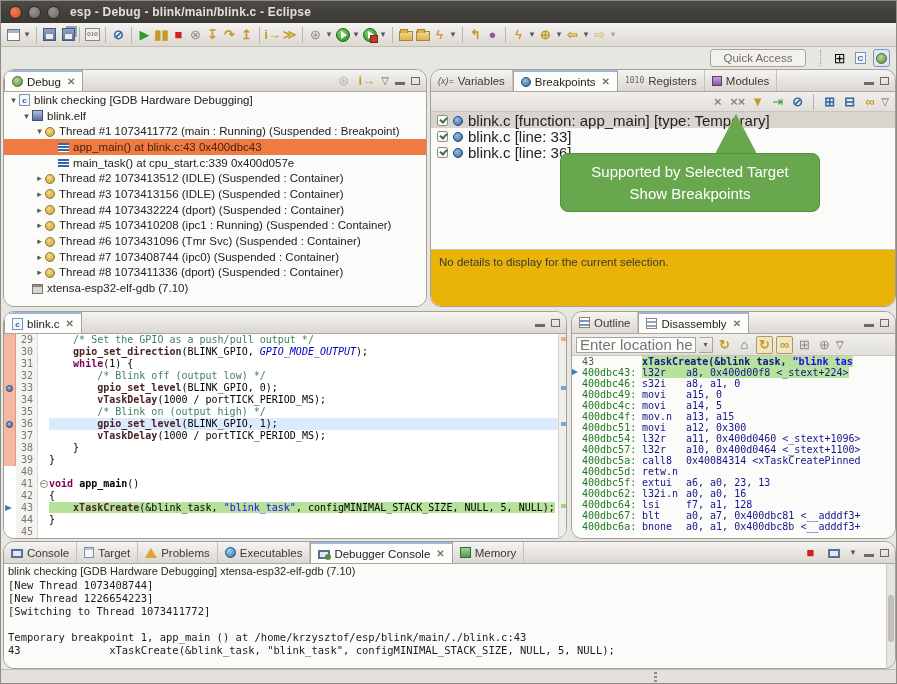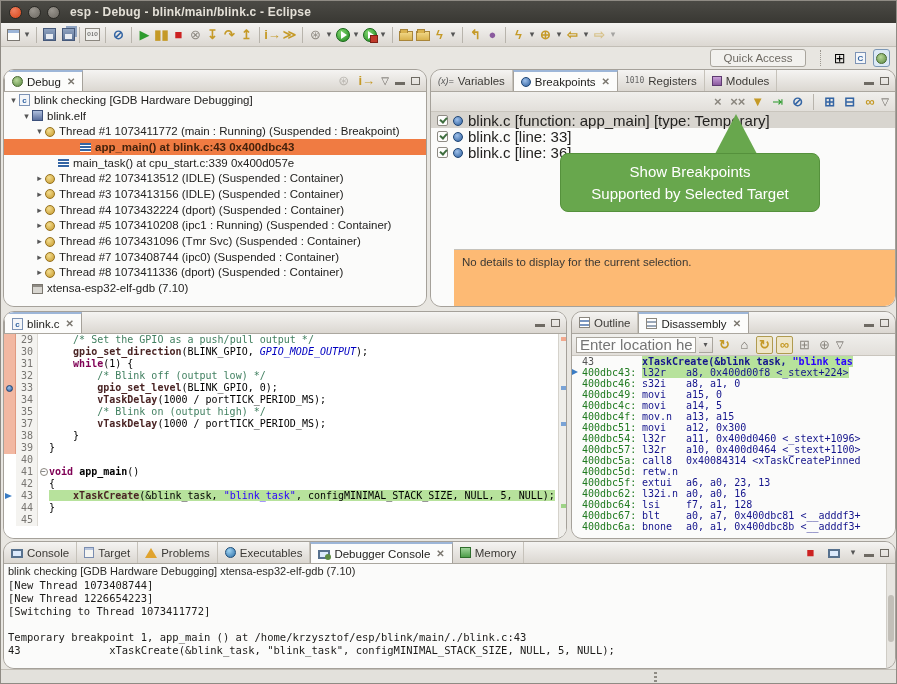--- a/index.html
+++ b/index.html
@@ -97,22 +97,22 @@
   .trow.sel { background:#f07b42; color:#44220c; }
 
   
   .viewbar { height:20px; display:flex; align-items:center; justify-content:flex-end; gap:3px; padding:0 6px;
              background:linear-gradient(#f0efec,#e2dfda); border-bottom:1px solid #c9c5bd; }
   .bpbody { position:absolute; left:0; right:0; top:42px; bottom:0; background:#fbfbfa; }
   .bprow { height:16px; display:flex; align-items:center; gap:5px; padding-left:6px; font-size:15px; color:#232220; }
   .bprow.sel { background:#d8d5cf; }
   .cb { width:11px; height:11px; background:#fdfdfc; border:1px solid #8f8b84; border-radius:2px; position:relative; flex:none; }
   .cb::after { content:""; position:absolute; left:2px; top:1px; width:5px; height:3px; border-left:2px solid #3f6e3f; border-bottom:2px solid #3f6e3f; transform:rotate(-48deg); }
-  .bpdetails { position:absolute; left:0; right:0; top:179px; bottom:0; border-top:1px solid #c5c2bb; background:#fdba74;
-               font-size:11.5px; color:#3a3834; padding:6px 8px;margin-left:23px; }
+  .bpdetails { position:absolute; left:0; right:0; top:179px; bottom:0; border-top:1px solid #c5c2bb; background:#eab308;
+               font-size:11.5px; color:#3a3834; padding:6px 8px; }
   .callout { position:absolute; left:129px; top:83px; width:260px; height:59px; background:#68a74d; border:1px solid #55913c;
              border-radius:8px; color:#fff; display:flex; flex-direction:column; align-items:center; justify-content:center;
              font-size:15px; line-height:1.45; z-index:5; text-align:center; }
   .callout-arrow { position:absolute; left:284px; top:44px; width:0; height:0; z-index:5;
              border-left:21px solid transparent; border-right:21px solid transparent; border-bottom:40px solid #68a74d; }
 
   
   .edbody { position:absolute; left:0; right:0; top:22px; bottom:0; background:#fff; overflow:hidden;
             font-family:"DejaVu Sans Mono","Liberation Mono",monospace; font-size:10px; }
   .crow { height:12px; display:flex; line-height:12px; white-space:pre; }
@@ -284,21 +284,21 @@
         <div class="trow" style="padding-left: 17px;">
           <span class="expander">▾</span>
           <span class="ticn ic-elf"></span>
           <span class="tlabel">blink.elf</span>
         </div>
         <div class="trow" style="padding-left: 30px;">
           <span class="expander">▾</span>
           <span class="ticn ic-thread"></span>
           <span class="tlabel">Thread #1 1073411772 (main : Running) (Suspended : Breakpoint)</span>
         </div>
-        <div class="trow sel" style="padding-left: 65px; font-weight: bold;">
+        <div class="trow sel" style="padding-left: 43px;">
           <span class="expander"></span>
           <span class="ticn ic-frame"></span>
           <span class="tlabel">app_main() at blink.c:43 0x400dbc43</span>
         </div>
         <div class="trow" style="padding-left: 43px;">
           <span class="expander"></span>
           <span class="ticn ic-frame"></span>
           <span class="tlabel">main_task() at cpu_start.c:339 0x400d057e</span>
         </div>
         <div class="trow" style="padding-left: 30px;">
@@ -396,22 +396,22 @@
           <span class="cb"></span>
           <span class="ticn ic-bp"></span>
           <span>blink.c [line: 36]</span>
         </div>
       </div>
     <div class="bpdetails">
       <span>No details to display for the current selection.</span>
     </div>
     <div class="callout-arrow"></div>
     <div class="callout">
+      <span>Supported by Selected Target</span>
       <span>Show Breakpoints</span>
-      <span>Supported by Selected Target</span>
     </div>
   </div>
 
   <div class="panel" style="left:2px; top:310px; width:564px; height:228px; background:#fff;">
     <div class="tabbar">
       <div class="tab active">
         <span class="ticn ic-cfile">c</span>
         <span>blink.c</span>
         <span class="tclose">✕</span>
       </div>
@@ -422,20 +422,21 @@
       </div>
     </div>
     <div class="edbody">
         <div class="crow rng"><span class="ann"></span><span class="num">29</span><span class="fold"></span><span class="code"><span class="tok-pl">    </span><span class="tok-cmt">/* Set the GPIO as a push/pull output */</span></span></div>
         <div class="crow rng"><span class="ann"></span><span class="num">30</span><span class="fold"></span><span class="code"><span class="tok-pl">    </span><span class="tok-fn">gpio_set_direction</span><span class="tok-pl">(BLINK_GPIO, </span><span class="tok-mac">GPIO_MODE_OUTPUT</span><span class="tok-pl">);</span></span></div>
         <div class="crow rng"><span class="ann"></span><span class="num">31</span><span class="fold"></span><span class="code"><span class="tok-pl">    </span><span class="tok-kw">while</span><span class="tok-pl">(1) {</span></span></div>
         <div class="crow rng"><span class="ann"></span><span class="num">32</span><span class="fold"></span><span class="code"><span class="tok-pl">        </span><span class="tok-cmt">/* Blink off (output low) */</span></span></div>
         <div class="crow rng"><span class="ann"><span class="bpdot"></span></span><span class="num">33</span><span class="fold"></span><span class="code"><span class="tok-pl">        </span><span class="tok-fn">gpio_set_level</span><span class="tok-pl">(BLINK_GPIO, 0);</span></span></div>
         <div class="crow rng"><span class="ann"></span><span class="num">34</span><span class="fold"></span><span class="code"><span class="tok-pl">        </span><span class="tok-fn">vTaskDelay</span><span class="tok-pl">(1000 / portTICK_PERIOD_MS);</span></span></div>
         <div class="crow rng"><span class="ann"></span><span class="num">35</span><span class="fold"></span><span class="code"><span class="tok-pl">        </span><span class="tok-cmt">/* Blink on (output high) */</span></span></div>
+        <div class="crow rng hlblue"><span class="ann"><span class="bpdot"></span></span><span class="num">36</span><span class="fold"></span><span class="code"><span class="tok-pl">        </span><span class="tok-fn">gpio_set_level</span><span class="tok-pl">(BLINK_GPIO, 1);</span></span></div>
         <div class="crow rng"><span class="ann"></span><span class="num">37</span><span class="fold"></span><span class="code"><span class="tok-pl">        </span><span class="tok-fn">vTaskDelay</span><span class="tok-pl">(1000 / portTICK_PERIOD_MS);</span></span></div>
         <div class="crow rng"><span class="ann"></span><span class="num">38</span><span class="fold"></span><span class="code"><span class="tok-pl">    }</span></span></div>
         <div class="crow rng"><span class="ann"></span><span class="num">39</span><span class="fold"></span><span class="code"><span class="tok-pl">}</span></span></div>
         <div class="crow"><span class="ann"></span><span class="num">40</span><span class="fold"></span><span class="code"></span></div>
         <div class="crow"><span class="ann"></span><span class="num">41</span><span class="fold"><span class="foldcirc">−</span></span><span class="code"><span class="tok-kw">void</span><span class="tok-pl"> </span><span class="tok-def">app_main</span><span class="tok-pl">()</span></span></div>
         <div class="crow"><span class="ann"></span><span class="num">42</span><span class="fold"></span><span class="code"><span class="tok-pl">{</span></span></div>
         <div class="crow"><span class="ann"><span class="iparrow"></span></span><span class="num">43</span><span class="fold"></span><span class="code"><span class="hlgreen"><span class="tok-pl">    </span><span class="tok-fn">xTaskCreate</span><span class="tok-pl">(&amp;blink_task, </span><span class="tok-str">"blink_task"</span><span class="tok-pl">, configMINIMAL_STACK_SIZE, NULL, 5, NULL);</span></span></span></div>
         <div class="crow"><span class="ann"></span><span class="num">44</span><span class="fold"></span><span class="code"><span class="tok-pl">}</span></span></div>
         <div class="crow"><span class="ann"></span><span class="num">45</span><span class="fold"></span><span class="code"></span></div>
       </div>

